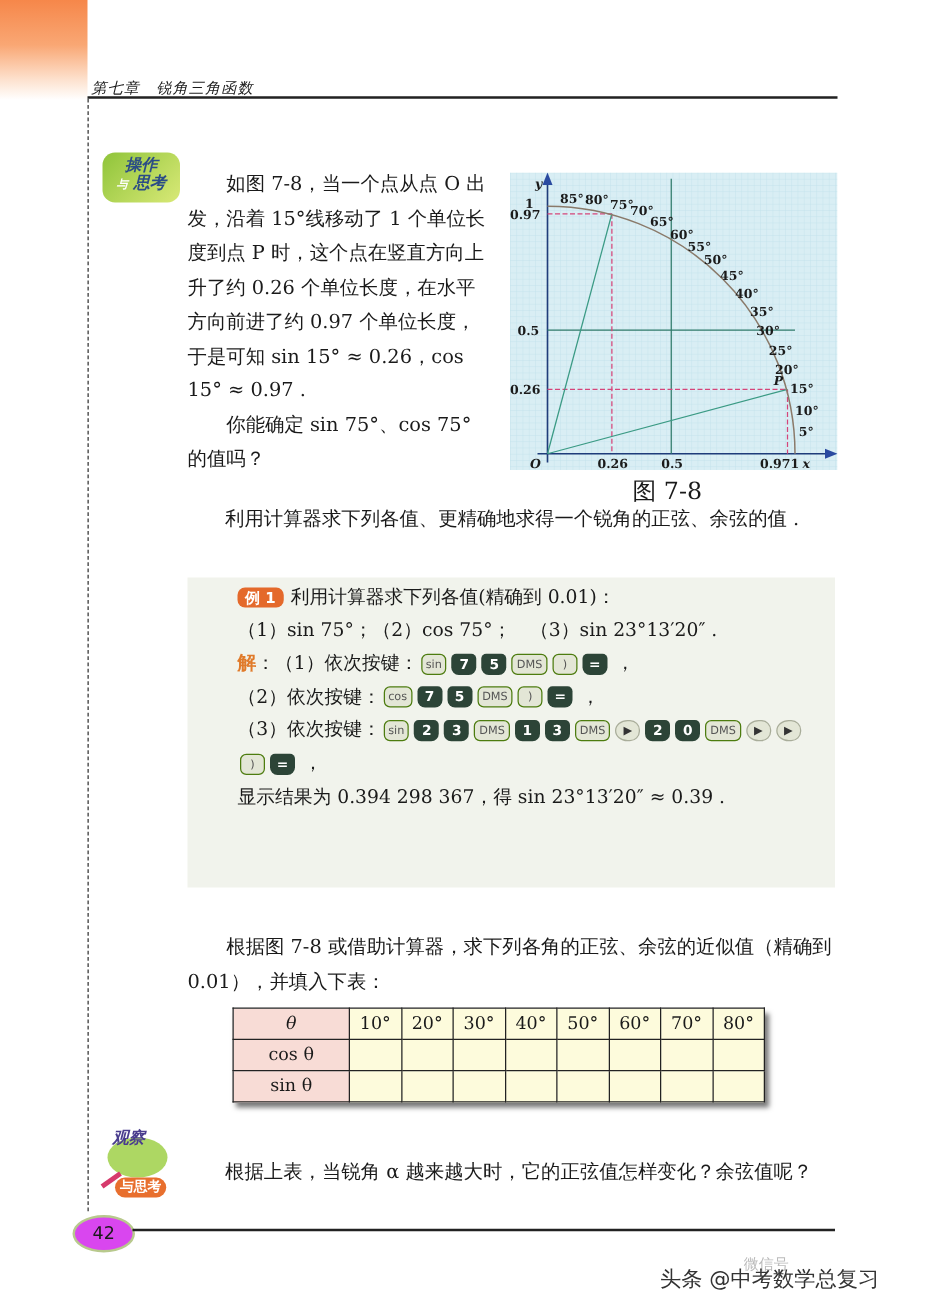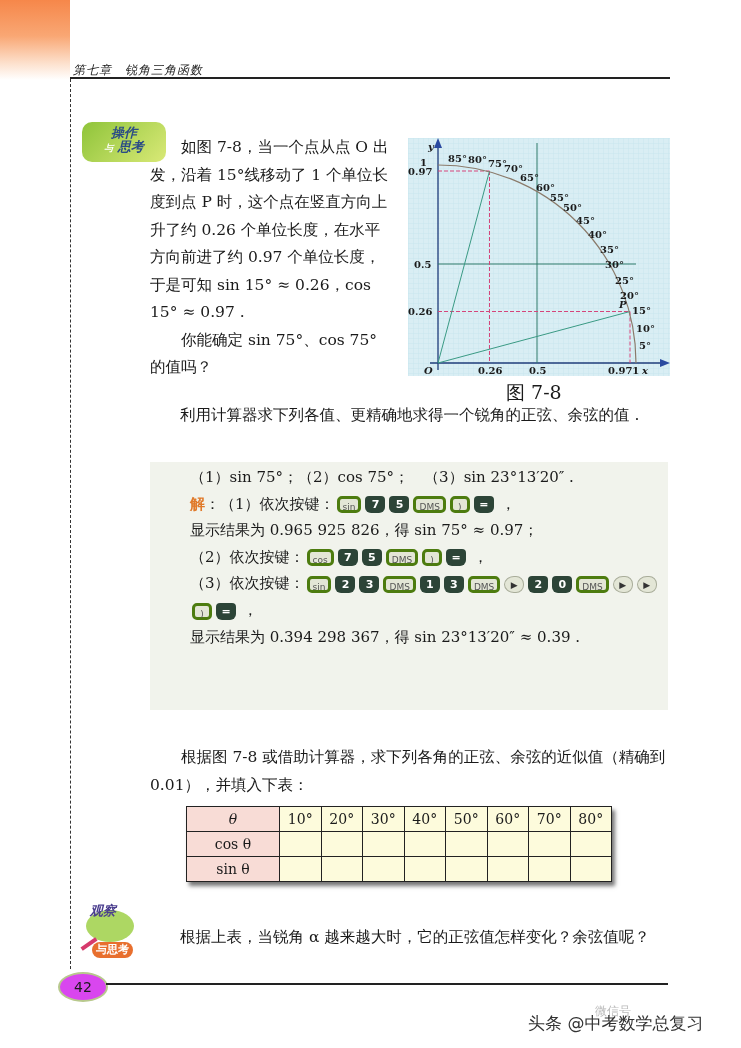--- a/index.html
+++ b/index.html
@@ -6,41 +6,41 @@
   body{width:741px;height:1048px;position:relative;background:#fff;overflow:hidden;
        font-family:"DejaVu Serif","Liberation Serif",serif;color:#1a1a1a;}
   .corner{position:absolute;left:0;top:0;width:70px;height:80px;
           background:linear-gradient(180deg,#f6874a 0%,#f9a774 45%,#fde2cf 80%,#fff 100%);}
   .header-title{position:absolute;left:73px;top:62px;font-size:12px;font-style:italic;
                 font-family:"DejaVu Sans","Liberation Sans",sans-serif;letter-spacing:1px;}
   .header-rule{position:absolute;left:70px;top:77px;width:600px;height:2px;background:#222;}
   .dash-line{position:absolute;left:70px;top:79px;width:0;height:890px;border-left:1.5px dashed #333;}
   .badge{position:absolute;border-radius:10px;font-family:"DejaVu Sans","Liberation Sans",sans-serif;
          font-weight:bold;font-style:italic;font-size:13px;line-height:14px;text-align:center;}
-  .badge-op{left:82px;top:122px;width:84px;height:40px;background:linear-gradient(135deg,#8fc43a,#d9e977);color:#2b4c86;padding-top:4px;box-sizing:border-box;}
+  .badge-op{left:82px;top:122px;width:62px;height:40px;background:linear-gradient(135deg,#8fc43a,#d9e977);color:#2b4c86;padding-top:4px;box-sizing:border-box;}
   .badge-obs{left:80px;top:902px;width:58px;height:52px;color:#5b3fa0;}
   .badge-obs .blob{position:absolute;left:6px;top:8px;width:48px;height:32px;border-radius:50%;background:#9fd048;opacity:.85;}
   .badge-obs .t1{position:absolute;left:10px;top:2px;font-size:13px;color:#4a3d8e;}
   .badge-obs .t2{position:absolute;left:12px;top:40px;font-size:11px;color:#fff;background:#e86f2e;border-radius:9px;padding:1px 4px;font-style:normal;}
   .badge-obs .mag{position:absolute;left:0;top:40px;width:18px;height:4px;background:#d63a6c;transform:rotate(-35deg);}
   .para{position:absolute;font-size:15.5px;line-height:27.5px;}
   .para p{margin:0;}
   .intro{left:150px;top:134px;width:240px;}
   .indent{text-indent:2em;}
   .fig{position:absolute;left:408px;top:138px;width:262px;height:238px;}
   .fig-caption{position:absolute;left:506px;top:380px;font-size:19px;}
   .lead{left:180px;top:402px;width:490px;}
   .example{position:absolute;left:150px;top:462px;width:518px;height:248px;background:#f1f3ec;}
   .example .content{position:absolute;left:40px;top:2px;font-size:15px;line-height:26.5px;width:470px;}
   .ex-tag{display:inline-block;background:#e4692b;color:#fff;border-radius:6px;font-size:12px;
           font-family:"DejaVu Sans","Liberation Sans",sans-serif;font-weight:bold;padding:0 6px;line-height:16px;margin-right:6px;}
   .sol{color:#e07a2a;font-weight:bold;}
   .key{display:inline-block;vertical-align:middle;height:17px;min-width:20px;margin:0 2px;border-radius:5px;
        font-family:"DejaVu Sans","Liberation Sans",sans-serif;font-size:9px;line-height:17px;text-align:center;box-sizing:border-box;}
-  .key.light{background:#e3e6d6;border:3px solid #4d7c0f;color:#555;padding:0 3px;}
+  .key.light{background:#e3e6d6;border:1px solid #4d7c0f;color:#555;padding:0 3px;}
   .key.dark{background:#2c4437;color:#fff;font-weight:bold;font-size:11px;border-radius:4px 4px 6px 6px;}
   .key.arrow{background:#e3e6d6;border:1px solid #a9ad9a;color:#333;border-radius:50% 8px 8px 50%;font-size:9px;}
   .task{left:150px;top:744px;width:520px;}
   .table-wrap{position:absolute;left:186px;top:806px;width:426px;height:76px;box-shadow:3px 4px 4px #777;}
   table{border-collapse:collapse;width:100%;height:100%;font-size:14px;}
   td{border:1px solid #222;text-align:center;background:#fdfbdc;height:24px;padding:0;}
   td.hd{background:#f8dcd6;width:92px;}
   .obs{left:180px;top:924px;width:490px;}
   .obs p{text-indent:0;}
   .page-num{position:absolute;left:58px;top:972px;width:46px;height:26px;border-radius:50%;
@@ -129,23 +129,23 @@
       <text x="231" y="211">5°</text>
     </g>
   </svg>
 </div>
 <div class="fig-caption">图 7-8</div>
 
 <div class="para lead">利用计算器求下列各值、更精确地求得一个锐角的正弦、余弦的值 .</div>
 
 <div class="example">
   <div class="content">
+    <div><span class="ex-tag">例 1</span><span>利用计算器求下列各值(精确到 0.01)：</span></div>
     <div>（1）sin 75°；（2）cos 75°；　（3）sin 23°13′20″ .</div>
     <div><span class="sol">解</span><span>：（1）依次按键：</span><span class="keys"><span class="key light">sin</span><span class="key dark">7</span><span class="key dark">5</span><span class="key light">DMS</span><span class="key light">)</span><span class="key dark">=</span></span> ，</div>
-    <div>显示结果为 0.965 925 826，得 sin 75° ≈ 0.97；</div>
     <div><span>（2）依次按键：</span><span class="keys"><span class="key light">cos</span><span class="key dark">7</span><span class="key dark">5</span><span class="key light">DMS</span><span class="key light">)</span><span class="key dark">=</span></span> ，</div>
     <div style="line-height:27px"><span>（3）依次按键：</span><span class="keys"><span class="key light">sin</span><span class="key dark">2</span><span class="key dark">3</span><span class="key light">DMS</span><span class="key dark">1</span><span class="key dark">3</span><span class="key light">DMS</span><span class="key arrow">▶</span><span class="key dark">2</span><span class="key dark">0</span><span class="key light">DMS</span><span class="key arrow">▶</span><span class="key arrow">▶</span><span class="key light">)</span><span class="key dark">=</span></span> ，</div>
     <div>显示结果为 0.394 298 367，得 sin 23°13′20″ ≈ 0.39 .</div>
   </div>
 </div>
 
 <div class="para task">
   <p class="indent">根据图 7-8 或借助计算器，求下列各角的正弦、余弦的近似值（精确到 0.01），并填入下表：</p>
 </div>
 

